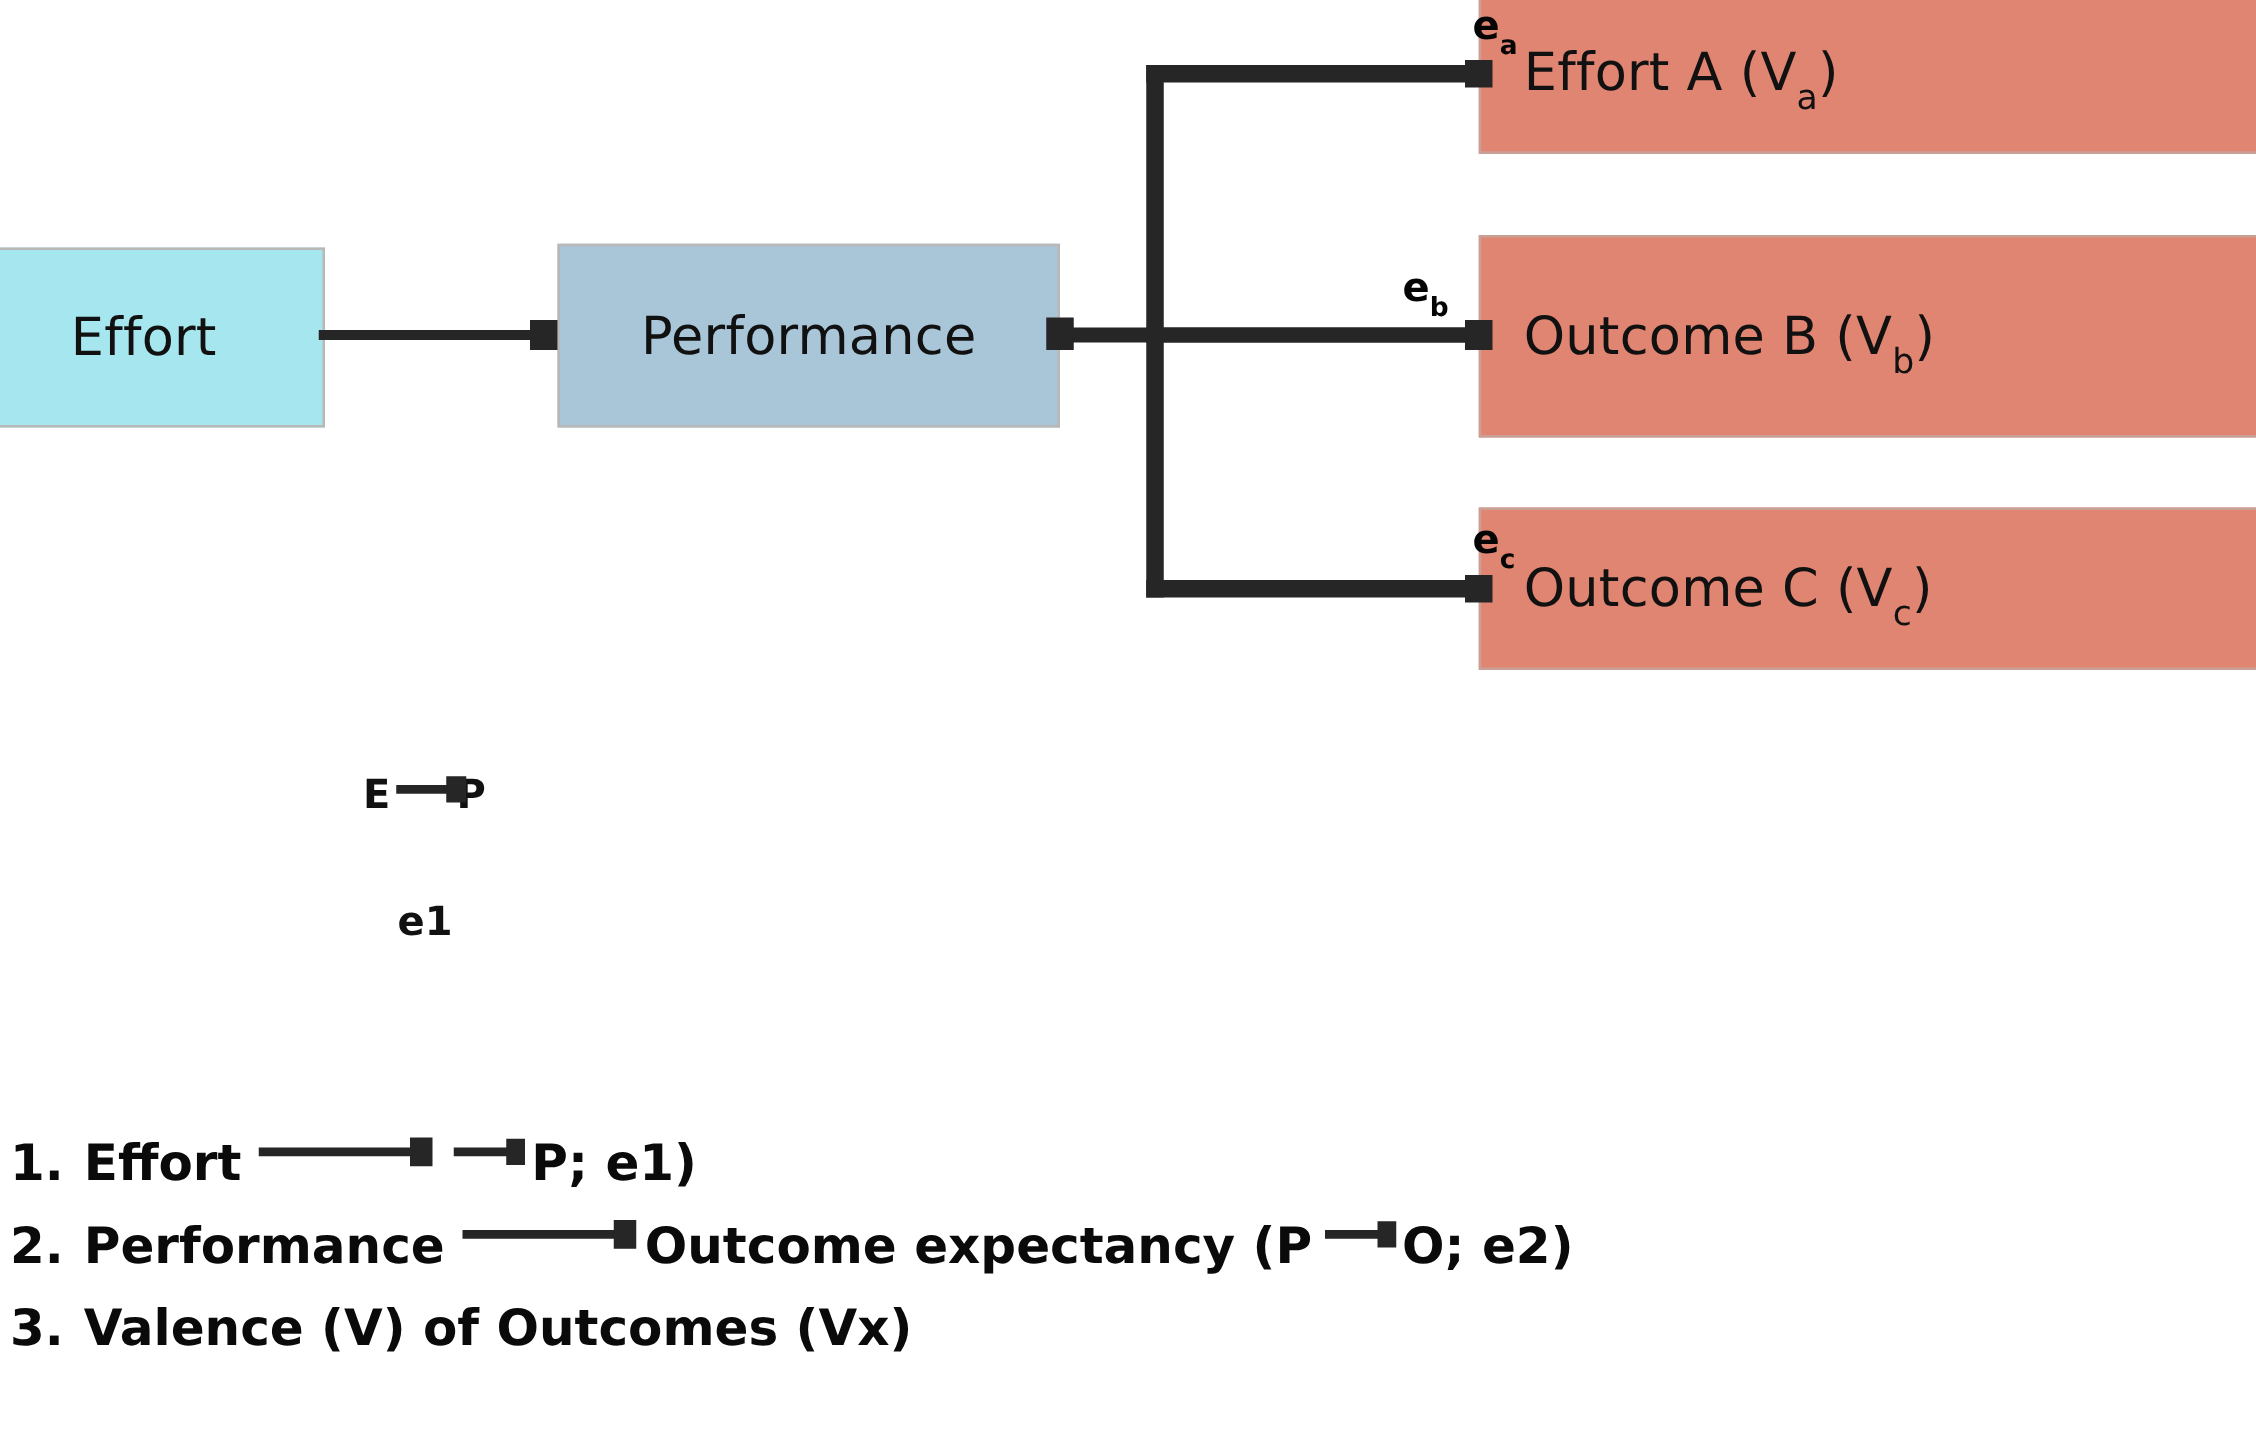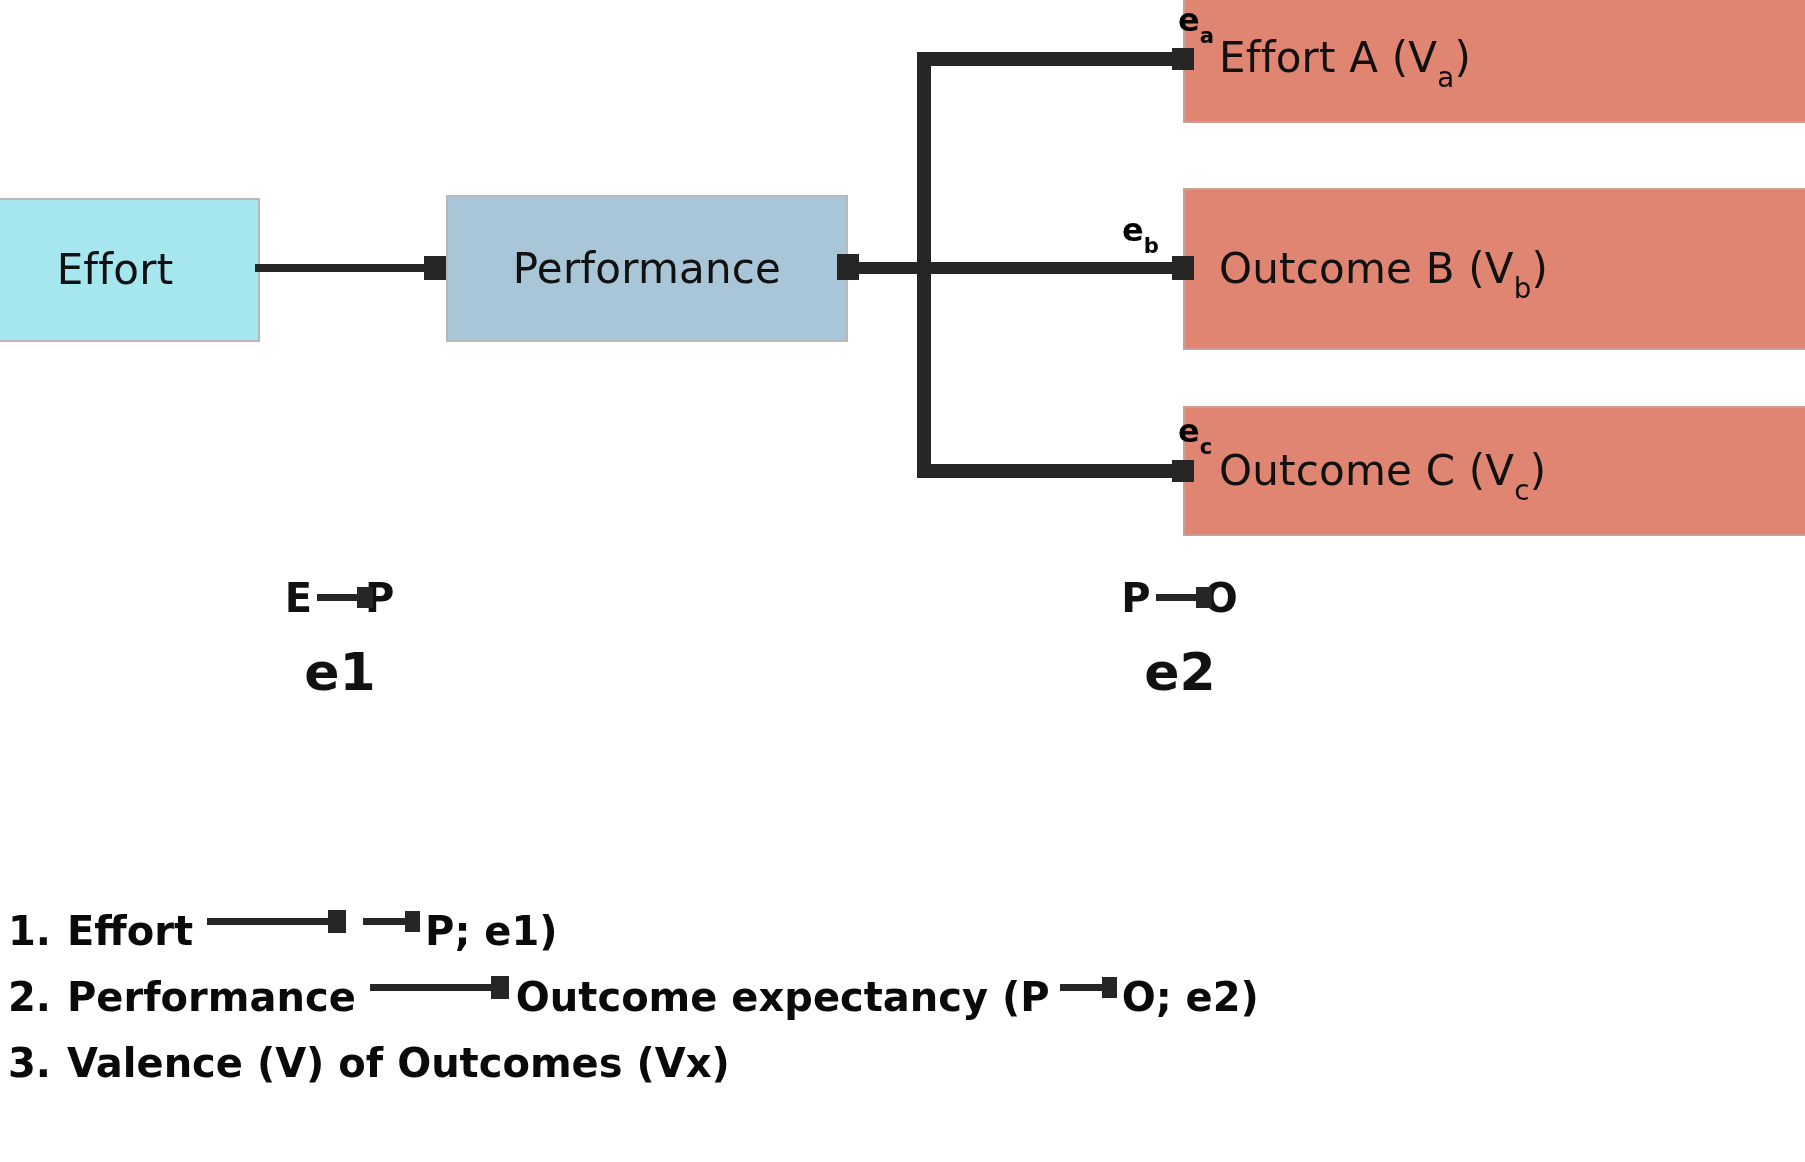--- a/index.html
+++ b/index.html
@@ -154,29 +154,30 @@
 
   
   .annot {
     position: absolute;
     text-align: center;
     color: #111111;
     line-height: 1;
     white-space: nowrap;
   }
   .annot .expr {
-    font-size: 40px;
+    font-size: 32px;
     font-weight: 700;
     letter-spacing: 1px;
     display: block;
+    margin-top: 41px;
   }
   .annot .tag {
     display: block;
-    margin-top: 28px;
-    font-size: 52px;
+    margin-top: 70px;
+    font-size: 32px;
     font-weight: 700;
   }
   .annot-left  { left: 250px;  top: 578px; width: 180px; }
   .annot-right { left: 1090px; top: 578px; width: 180px; }
   .mini-arrow {
     display: inline-block;
     width: 44px;
     height: 7px;
     background: #262626;
     position: relative;
@@ -294,24 +295,20 @@
 
   <div class="edge-label el-b"><span>e</span><span class="sub">b</span></div>
 
   <div class="edge-label el-c"><span>e</span><span class="sub">c</span></div>
 
   <div class="annot annot-left">
     <span class="expr"><span>E</span><span class="mini-arrow"></span><span>P</span></span>
     <span class="tag">e1</span>
   </div>
 
-  <div class="annot annot-right">
-    <span class="expr"><span>P</span><span class="mini-arrow"></span><span>O</span></span>
-    <span class="tag">e2</span>
-  </div>
 
   <div class="legend">
 
     <div class="legend-row">
       <span class="num">1.</span>
       <span>Effort</span>
       <span class="long-arrow"></span>
       <span class="inline-arrow"></span>
       <span>P; e1)</span>
     </div>

